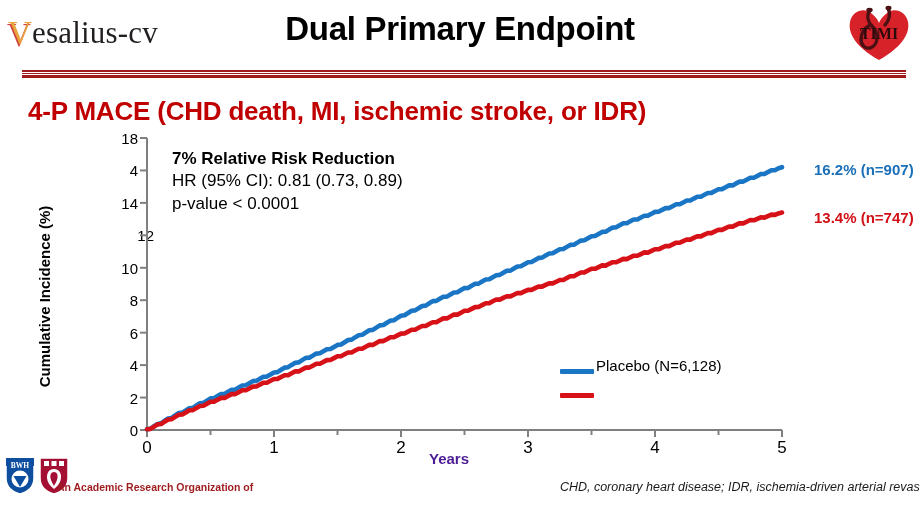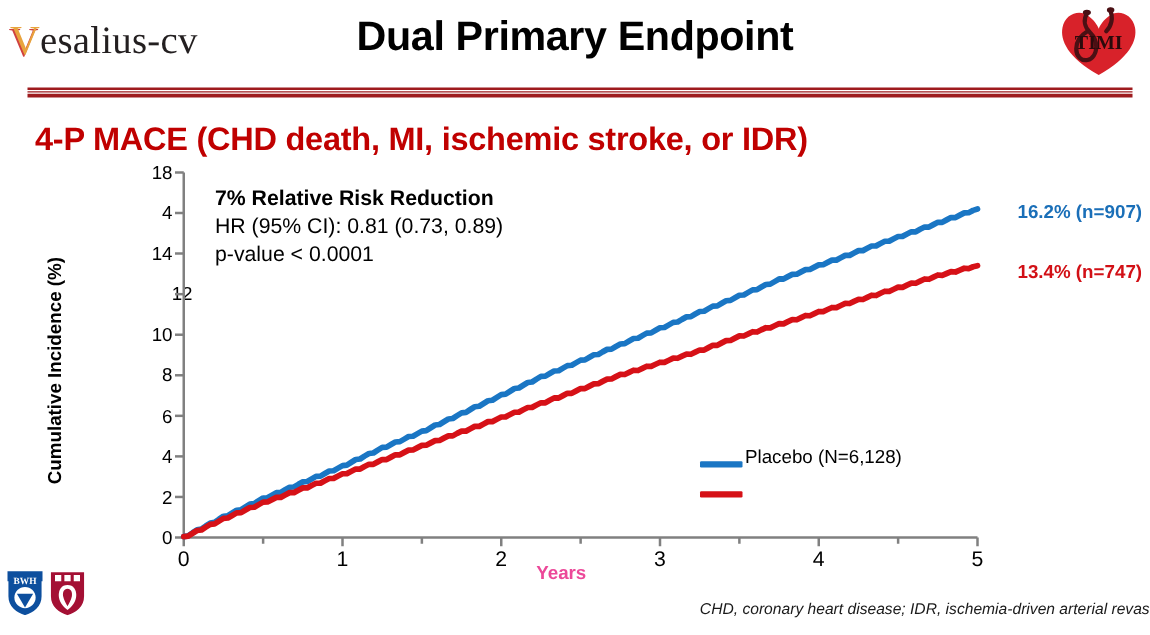--- a/index.html
+++ b/index.html
@@ -51,21 +51,21 @@
   }
   .ytick{
     position:absolute;width:40px;text-align:right;
     font-size:15px;color:#000;
   }
   .xtick{
     position:absolute;width:40px;text-align:center;
     font-size:17px;color:#000;
   }
   .xlabel{
-    position:absolute;font-size:15px;font-weight:bold;color:#ec4899;
+    position:absolute;font-size:15px;font-weight:bold;color:#4c1d95;
   }
   .stats{
     position:absolute;left:172px;top:20px;font-size:17px;color:#000;line-height:1.32;
   }
   .stats .b{font-weight:bold;}
   .endlabel{position:absolute;font-size:15px;font-weight:bold;white-space:nowrap;margin-left:28px;}
   .endlabel.blue{color:#1a6fb8;}
   .endlabel.red{color:#d21016;}
   .legend{position:absolute;left:560px;top:222px;font-size:15px;color:#000;}
   .legend .row{display:flex;align-items:flex-end;height:24px;}
@@ -204,16 +204,17 @@
       <path d="M2 2 H30 V22 C30 31 23 36 16 38 C9 36 2 31 2 22 Z" fill="#a41034" stroke="#ffffff" stroke-width="1.5"></path>
       <rect x="6" y="5" width="5" height="5" fill="#ffffff"></rect>
       <rect x="13.5" y="5" width="5" height="5" fill="#ffffff"></rect>
       <rect x="21" y="5" width="5" height="5" fill="#ffffff"></rect>
       <path d="M16 13 C11 13 9 17 9 21 C9 26 12 30 16 33 C20 30 23 26 23 21 C23 17 21 13 16 13 Z" fill="#ffffff"></path>
       <path d="M16 16 C13 16 12 19 12.5 22 C13 25 15 28 16 30 C17 28 19 25 19.5 22 C20 19 19 16 16 16 Z" fill="#a41034"></path>
     </svg>
   </div>
 
   <div class="footer-text">
+    <div>An Academic Research Organization of</div>
   </div>
 
   <div class="footnote">CHD, coronary heart disease; IDR, ischemia-driven arterial revasc</div>
 </div>
 
 </body></html>

